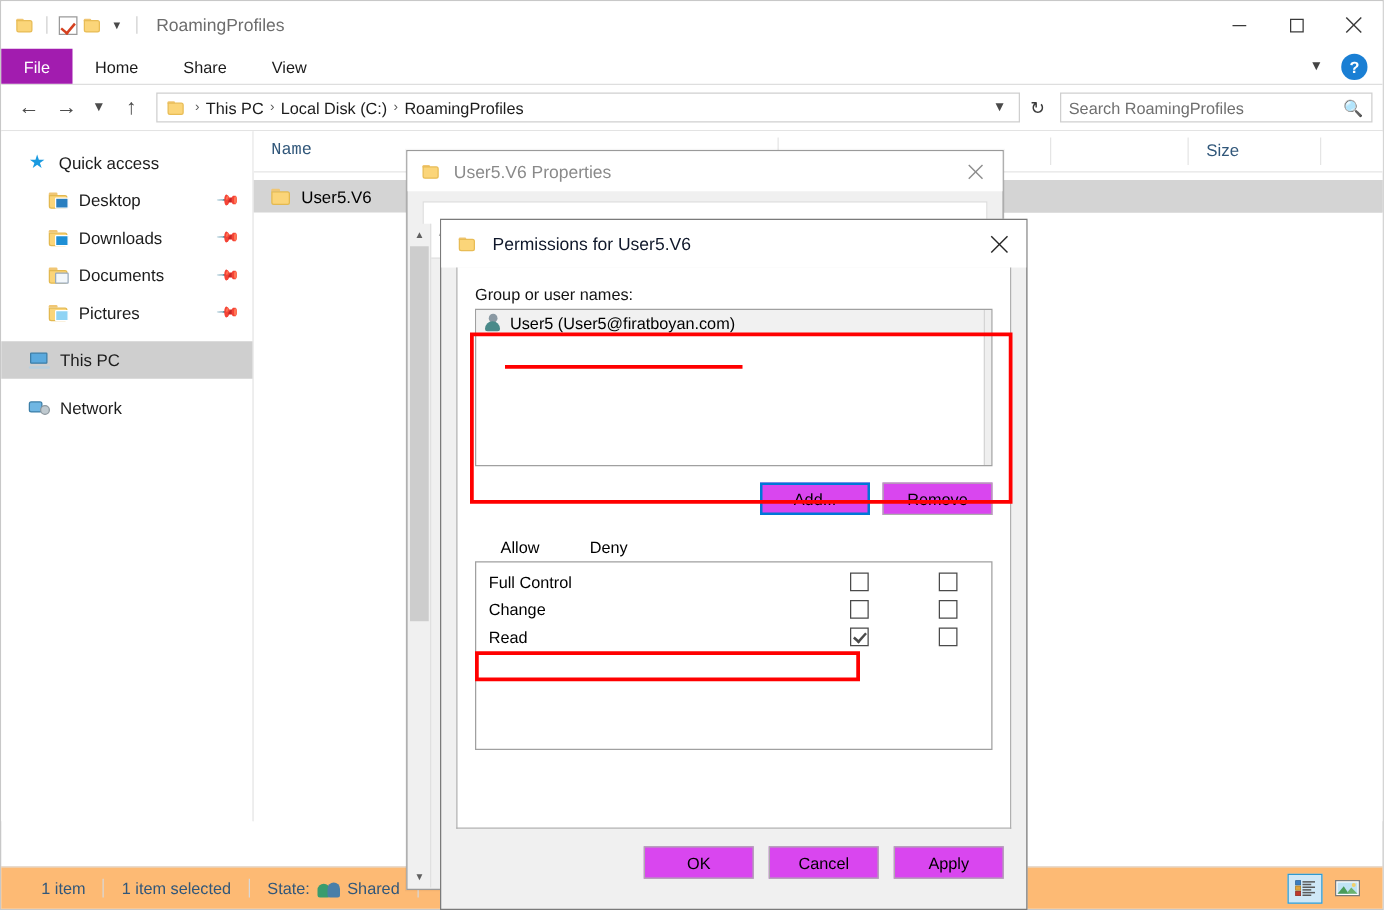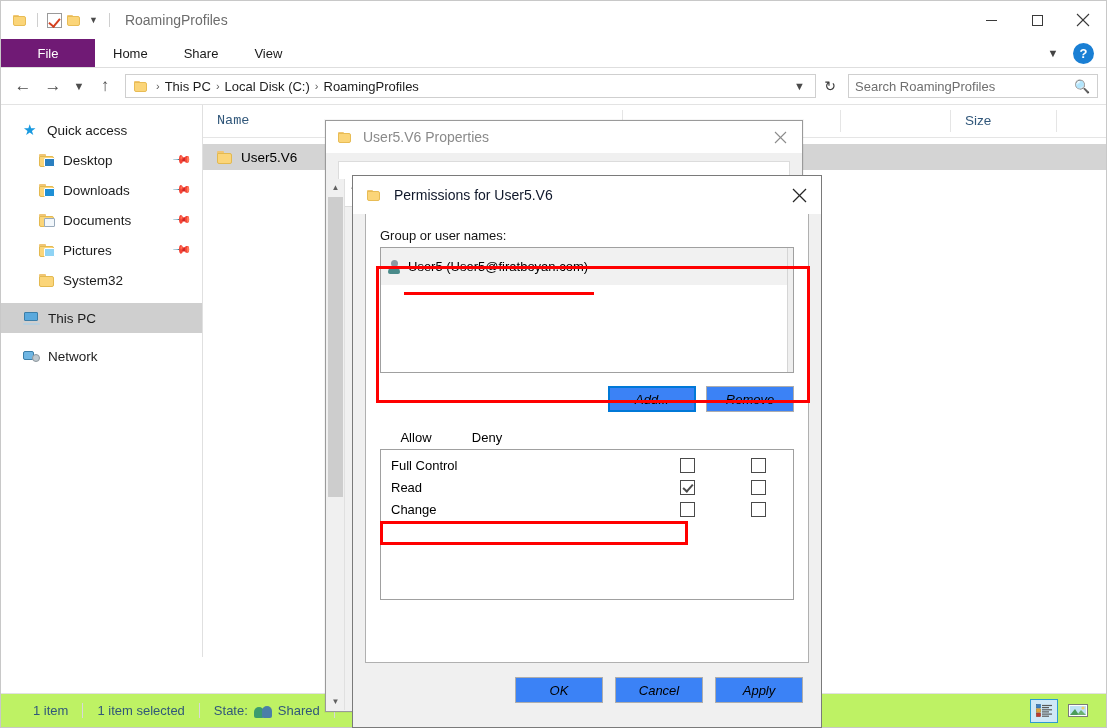--- a/index.html
+++ b/index.html
@@ -116,23 +116,23 @@
   
   .ribbon {
     height: 28px;
     background: #fff;
     display: flex;
     align-items: stretch;
     border-bottom: 1px solid #dedede;
     position: relative;
   }
   .tab-file {
-    background: #701a75;
+    background: #a21caf;
     color: #fff;
-    width: 94px;
+    width: 57px;
     display: flex;
     align-items: center;
     justify-content: center;
     font-size: 13px;
   }
   .tab {
     padding: 0 18px;
     display: flex;
     align-items: center;
     font-size: 13px;
@@ -409,21 +409,21 @@
   
   .statusbar {
     position: absolute;
     left: 0; right: 0; bottom: 0;
     height: 34px;
     border-top: 1px solid #e1e1e1;
     display: flex;
     align-items: center;
     padding-left: 18px;
     gap: 0px;
-    background: #bef264;
+    background: #fdba74;
     box-sizing: border-box;
   }
   .st-item {
     font-size: 13px;
     color: #31577a;
     padding: 0 14px;
   }
   .st-sep {
     width: 1px; height: 15px;
     background: #d8d8d8;
@@ -619,21 +619,21 @@
   }
   .listbox {
     border: 1px solid #a0a0a0;
     background: #fff;
     height: 126px;
     box-sizing: border-box;
     position: relative;
     overflow: hidden;
   }
   .listbox .lb-item {
-    height: 37px;
+    height: 20px;
     display: flex;
     align-items: center;
     gap: 7px;
     padding-left: 6px;
     font-size: 13px;
     background: #f1f1f1;
   }
   .listbox .lb-scroll {
     position: absolute;
     right: 0; top: 0; bottom: 0;
@@ -664,30 +664,29 @@
   }
   .btn-row {
     display: flex;
     justify-content: flex-end;
     gap: 10px;
     margin-top: 13px;
   }
   .btn {
     min-width: 88px;
     height: 26px;
-    background: #3b82f6;
+    background: #d946ef;
     border: 1px solid #adadad;
     font-size: 13px;
     display: flex;
     align-items: center;
     justify-content: center;
     box-sizing: border-box;
     font-family: "Liberation Sans", sans-serif;
     color: #000;
-    font-style: italic;
   }
   .btn.focused {
     border: 2px solid #0078d7;
   }
   .perm-header {
     display: flex;
     align-items: flex-end;
     margin-top: 18px;
     margin-bottom: 4px;
     font-size: 13px;
@@ -868,24 +867,20 @@
       </div>
 
       <div class="nav-item indent">
         <span class="ico-folder">
             <span class="badge pic"></span>
           </span>
         <span class="nav-label">Pictures</span>
         <span class="pin">📌</span>
       </div>
 
-      <div class="nav-item indent">
-        <span class="ico-folder"></span>
-        <span class="nav-label">System32</span>
-      </div>
 
       <div class="nav-item selected" style="margin-top:8px;">
         <span class="ico-pc"></span>
         <span class="nav-label">This PC</span>
       </div>
 
       <div class="nav-item" style="margin-top:8px;">
         <span class="ico-net"></span>
         <span class="nav-label">Network</span>
       </div>
@@ -1006,37 +1001,37 @@
       <div class="perm-row">
         <span class="pr-name">Full Control</span>
         <span class="pr-allow">
             <span class="cbox"></span>
           </span>
         <span class="pr-deny">
             <span class="cbox"></span>
           </span>
       </div>
       <div class="perm-row">
+        <span class="pr-name">Change</span>
+        <span class="pr-allow">
+            <span class="cbox"></span>
+          </span>
+        <span class="pr-deny">
+            <span class="cbox"></span>
+          </span>
+      </div>
+      <div class="perm-row">
         <span class="pr-name">Read</span>
         <span class="pr-allow">
             <span class="cbox checked"></span>
           </span>
         <span class="pr-deny">
             <span class="cbox"></span>
           </span>
       </div>
-      <div class="perm-row">
-        <span class="pr-name">Change</span>
-        <span class="pr-allow">
-            <span class="cbox"></span>
-          </span>
-        <span class="pr-deny">
-            <span class="cbox"></span>
-          </span>
-      </div>
     </div>
   </div>
 
   <div class="dlg-footer">
     <div class="btn">OK</div>
     <div class="btn">Cancel</div>
     <div class="btn">Apply</div>
   </div>
 </div>
 

